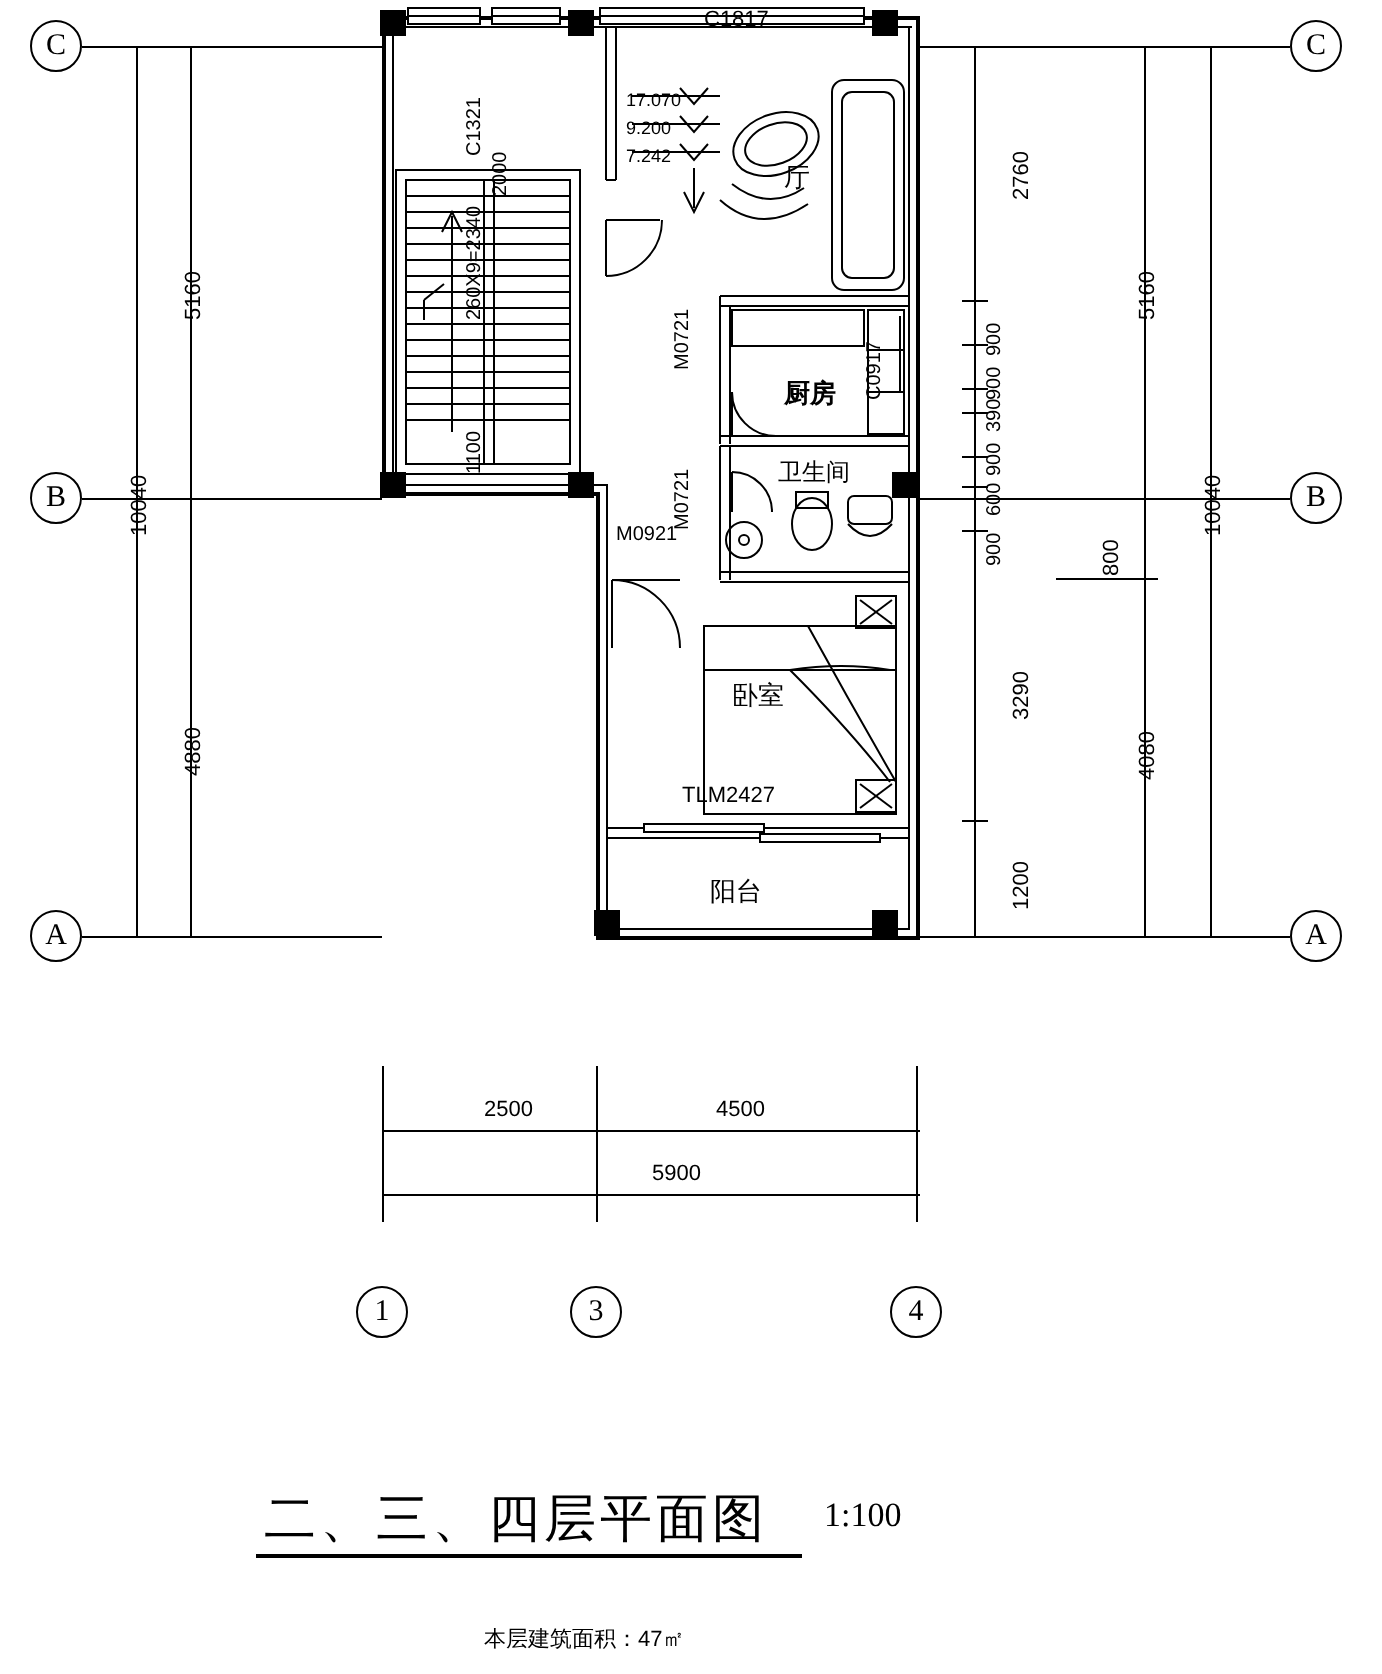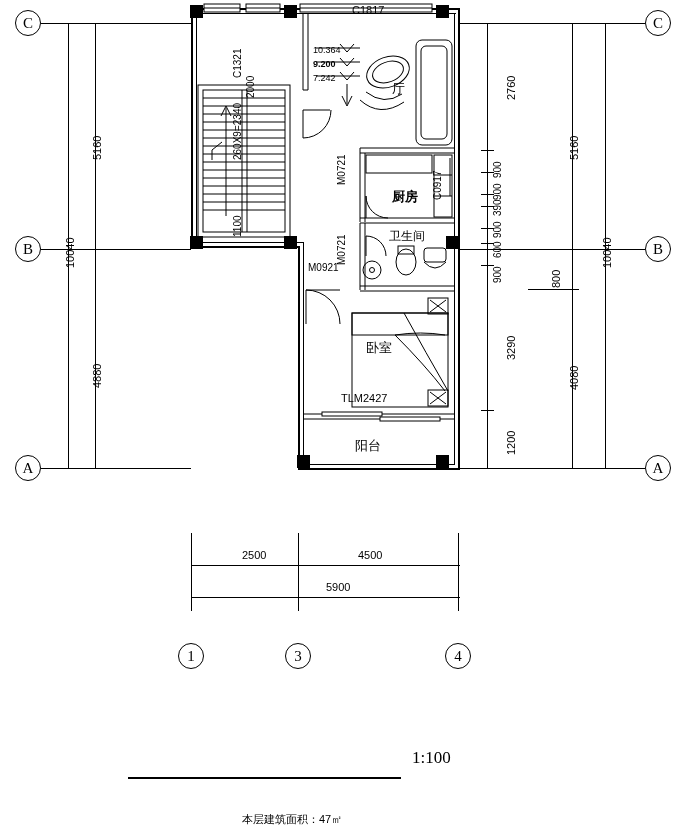--- a/index.html
+++ b/index.html
@@ -243,22 +243,22 @@
       <rect x="380" y="417" width="60" height="4" fill="#fff"></rect>
     </g>
   </svg>
 
   <div class="lbl" style="left:352px;top:4px;">C1817</div>
   <div class="lbl-v" style="left:232px;top:78px;font-size:10px;">C1321</div>
   <div class="lbl-v" style="left:245px;top:98px;font-size:10px;">2000</div>
   <div class="lbl-v" style="left:232px;top:160px;font-size:10px;">260X9=2340</div>
   <div class="lbl-v" style="left:232px;top:237px;font-size:10px;">1100</div>
 
-  <div class="tinytxt" style="left:313px;top:45px;">10.364</div>
-  <div class="tinytxt" style="left:313px;top:59px;font-weight:bold;">9.200</div>
+  <div class="tinytxt" style="left:313px;top:45px;">17.070</div>
+  <div class="tinytxt" style="left:313px;top:59px;">9.200</div>
   <div class="tinytxt" style="left:313px;top:73px;">7.242</div>
 
   <div class="room" style="left:392px;top:80px;">厅</div>
   <div class="room" style="left:392px;top:188px;font-weight:bold;">厨房</div>
   <div class="room" style="left:389px;top:228px;font-size:12px;">卫生间</div>
   <div class="room" style="left:366px;top:339px;">卧室</div>
   <div class="room" style="left:355px;top:437px;">阳台</div>
 
   <div class="lbl-v" style="left:336px;top:185px;font-size:10px;">M0721</div>
   <div class="lbl-v" style="left:336px;top:265px;font-size:10px;">M0721</div>
@@ -284,18 +284,19 @@
   <div class="gridcircle" style="left:178px;top:643px;">
       <span>1</span>
     </div>
   <div class="gridcircle" style="left:285px;top:643px;">
       <span>3</span>
     </div>
   <div class="gridcircle" style="left:445px;top:643px;">
       <span>4</span>
     </div>
 
+  <div class="title" style="left:132px;top:742px;">二、三、四层平面图</div>
   <div class="ln h2" style="left:128px;top:777px;width:273px;"></div>
   <div class="scale" style="left:412px;top:748px;">1:100</div>
 
   <div class="foot" style="left:242px;top:812px;">本层建筑面积：47㎡</div>
 
 </div>
 
 </body></html>

